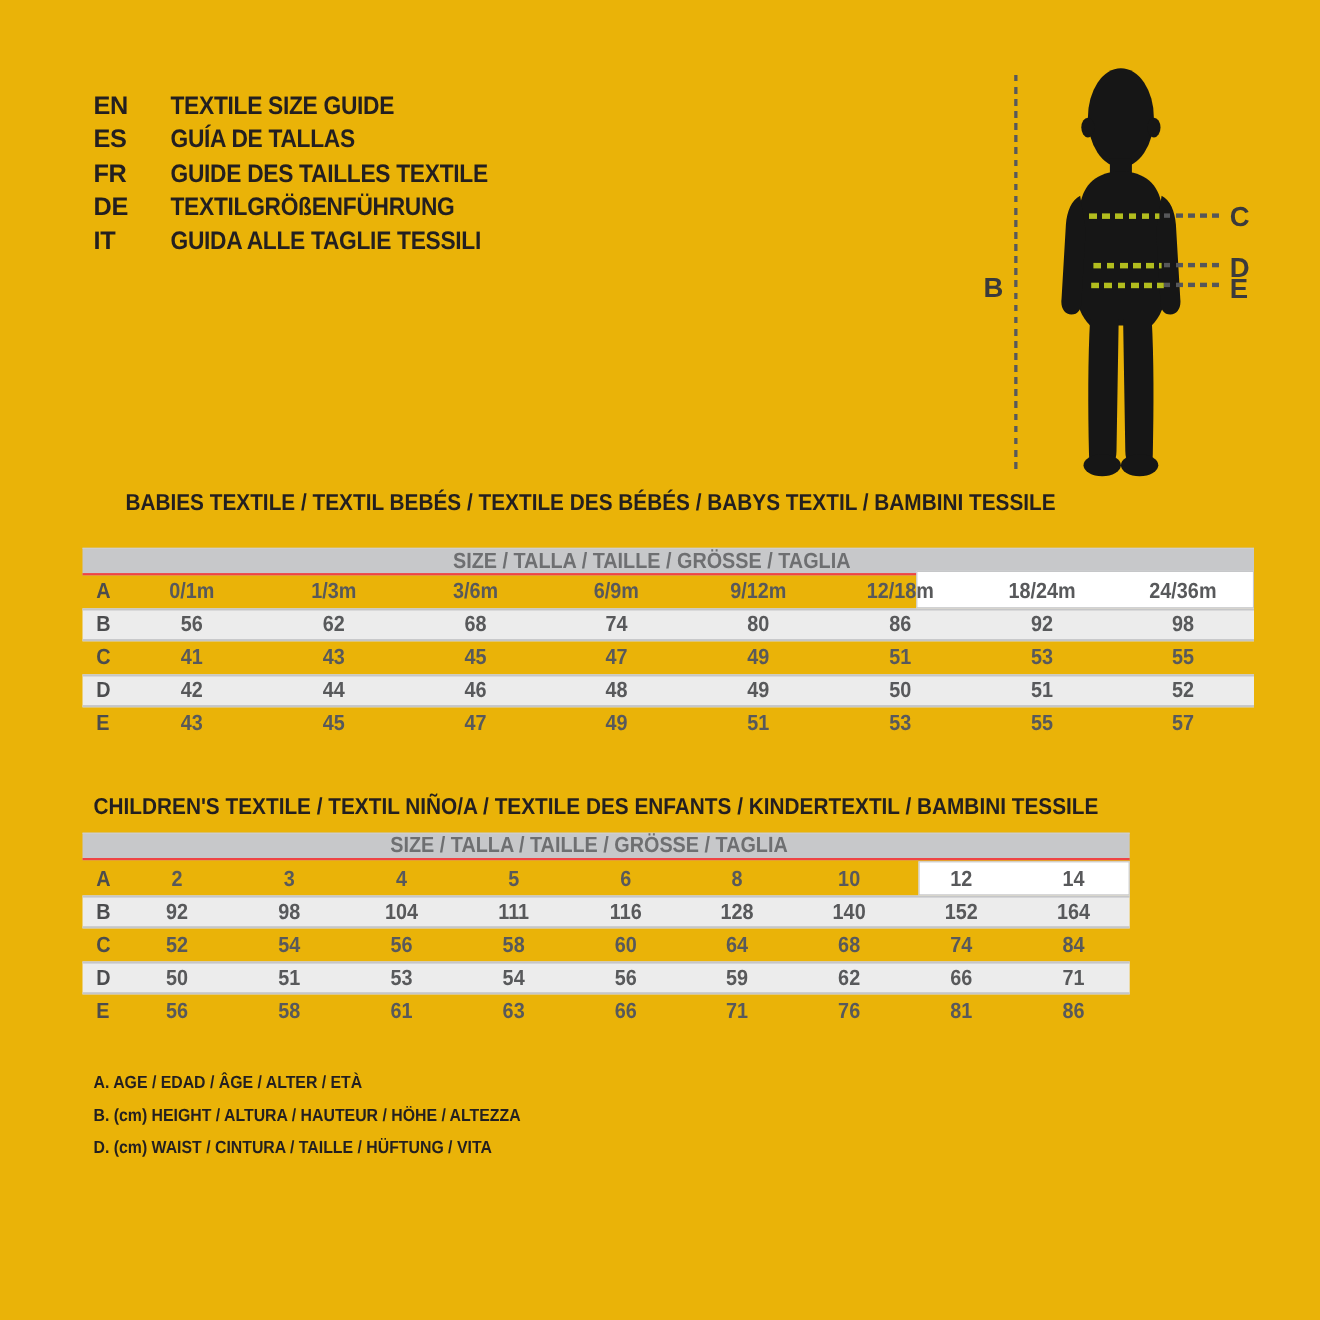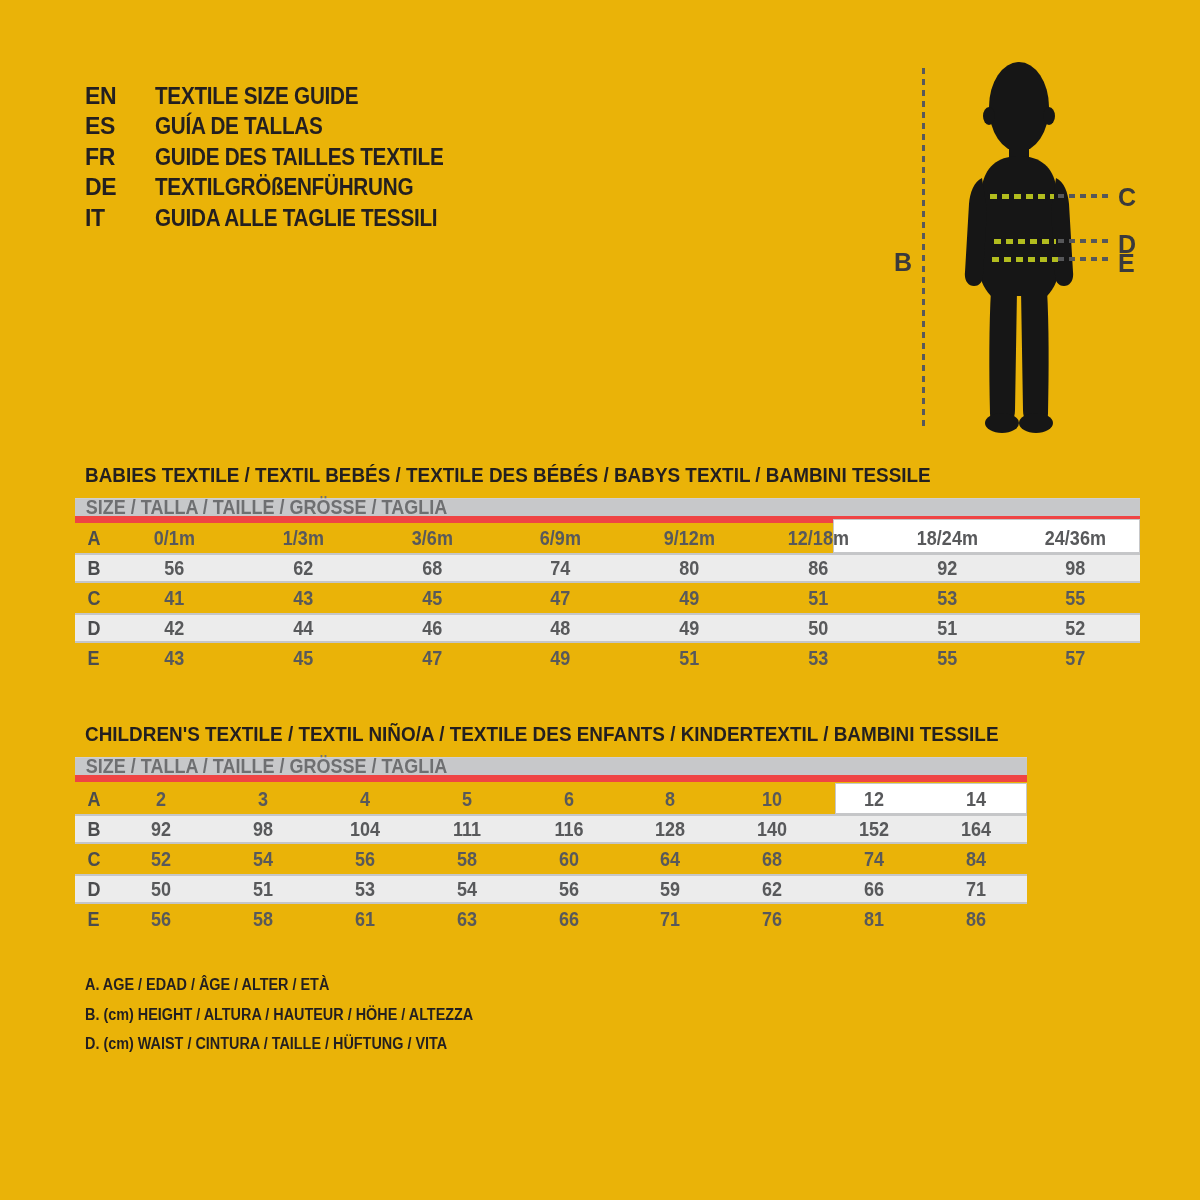--- a/index.html
+++ b/index.html
@@ -22,21 +22,21 @@
     background:repeating-linear-gradient(90deg,#b2bd1e 0 7px,transparent 7px 12px);}
   .dash-g{position:absolute;height:4px;
     background:repeating-linear-gradient(90deg,#565759 0 6px,transparent 6px 11px);}
   .fig-label{position:absolute;font-size:25px;font-weight:600;color:#3a3a3c;letter-spacing:-0.5px;}
 
   
   .section-heading{position:absolute;left:85px;font-size:21px;font-weight:700;color:#231f20;}
 
   
   .band{position:absolute;left:75px;height:25px;background:#c7c8ca;display:flex;align-items:center;
-    border-top:1px solid #cfcfd1;border-bottom:7px solid #ef4444;box-sizing:border-box;}
+    border-top:1px solid #cfcfd1;border-bottom:2px solid #ef4444;box-sizing:border-box;justify-content:center;}
   .band .band-label{font-size:20px;font-weight:700;color:#6e6f71;padding-left:12px;position:relative;z-index:4;}
 
   
   .tbl{position:absolute;left:75px;}
   .trow{display:grid;height:30px;align-items:center;box-sizing:border-box;}
   .cols-8{grid-template-columns:35px repeat(8,1fr);}
   .cols-9{grid-template-columns:35px repeat(9,1fr);}
   .trow.stripe{background:#ececec;border-top:2px solid #c5c6c8;border-bottom:2px solid #c5c6c8;}
   .cell{font-size:20px;font-weight:700;color:#58595b;text-align:center;position:relative;z-index:4;
     transform:scaleX(0.9);}
@@ -99,21 +99,21 @@
   <div class="dash-g" style="left:1058px;top:194px;width:52px;"></div>
   <div class="dash-y" style="left:994px;top:239px;width:62px;"></div>
   <div class="dash-g" style="left:1058px;top:239px;width:52px;"></div>
   <div class="dash-y" style="left:992px;top:257px;width:66px;"></div>
   <div class="dash-g" style="left:1058px;top:257px;width:52px;"></div>
   <div class="fig-label" style="left:894px;top:248px;">B</div>
   <div class="fig-label" style="left:1118px;top:183px;">C</div>
   <div class="fig-label" style="left:1118px;top:230px;">D</div>
   <div class="fig-label" style="left:1118px;top:249px;">E</div>
 
-  <div class="section-heading" style="top:463px;"><span class="cond">BABIES TEXTILE / TEXTIL BEBÉS / TEXTILE DES BÉBÉS / BABYS TEXTIL  / BAMBINI TESSILE</span></div>
+  <div class="section-heading" style="top:446px;margin-left:29px;"><span class="cond">BABIES TEXTILE / TEXTIL BEBÉS / TEXTILE DES BÉBÉS / BABYS TEXTIL  / BAMBINI TESSILE</span></div>
   <div class="band" style="top:498px;width:1065px;">
     <span class="band-label cond">SIZE / TALLA / TAILLE / GRÖSSE / TAGLIA</span>
   </div>
   <div class="tbl" id="babies-rows" style="top:523px;width:1065px;">
       <div class="trow cols-8">
         <div class="cell rlabel">A</div>
         <div class="cell">0/1m</div>
         <div class="cell">1/3m</div>
         <div class="cell">3/6m</div>
         <div class="cell">6/9m</div>

